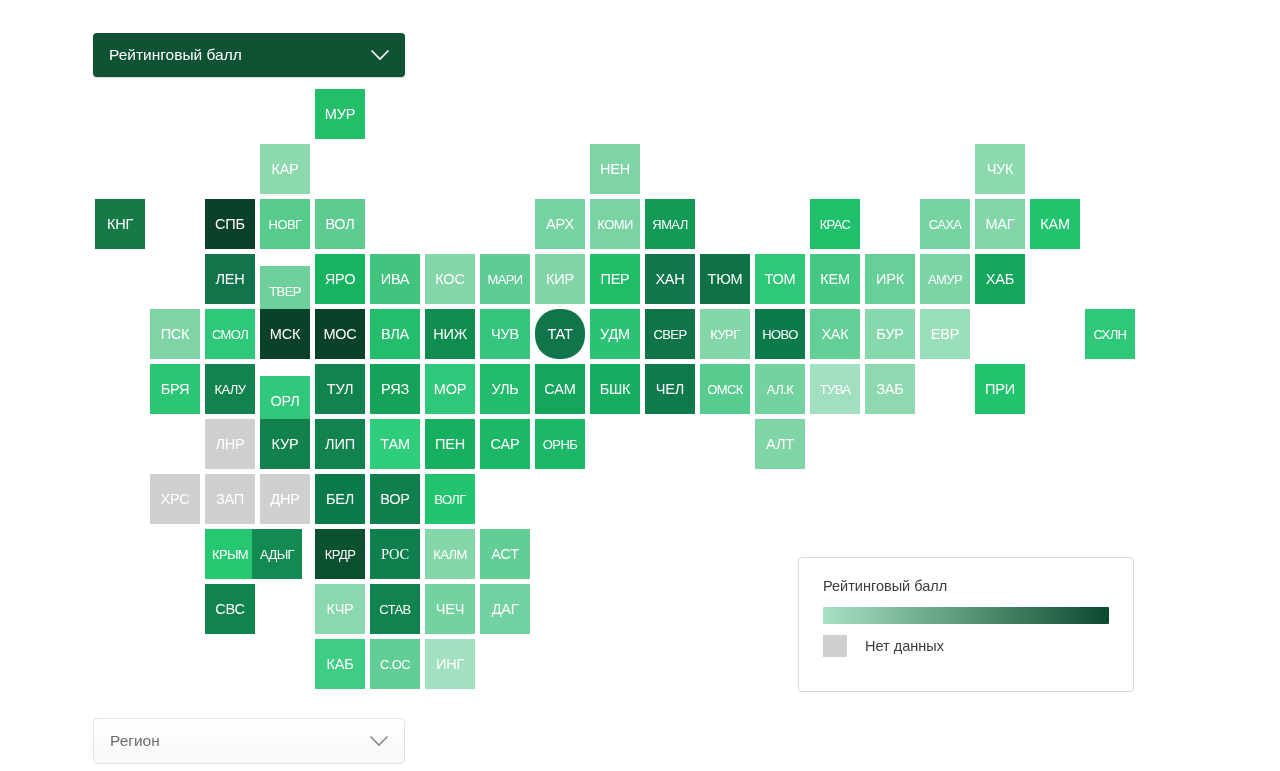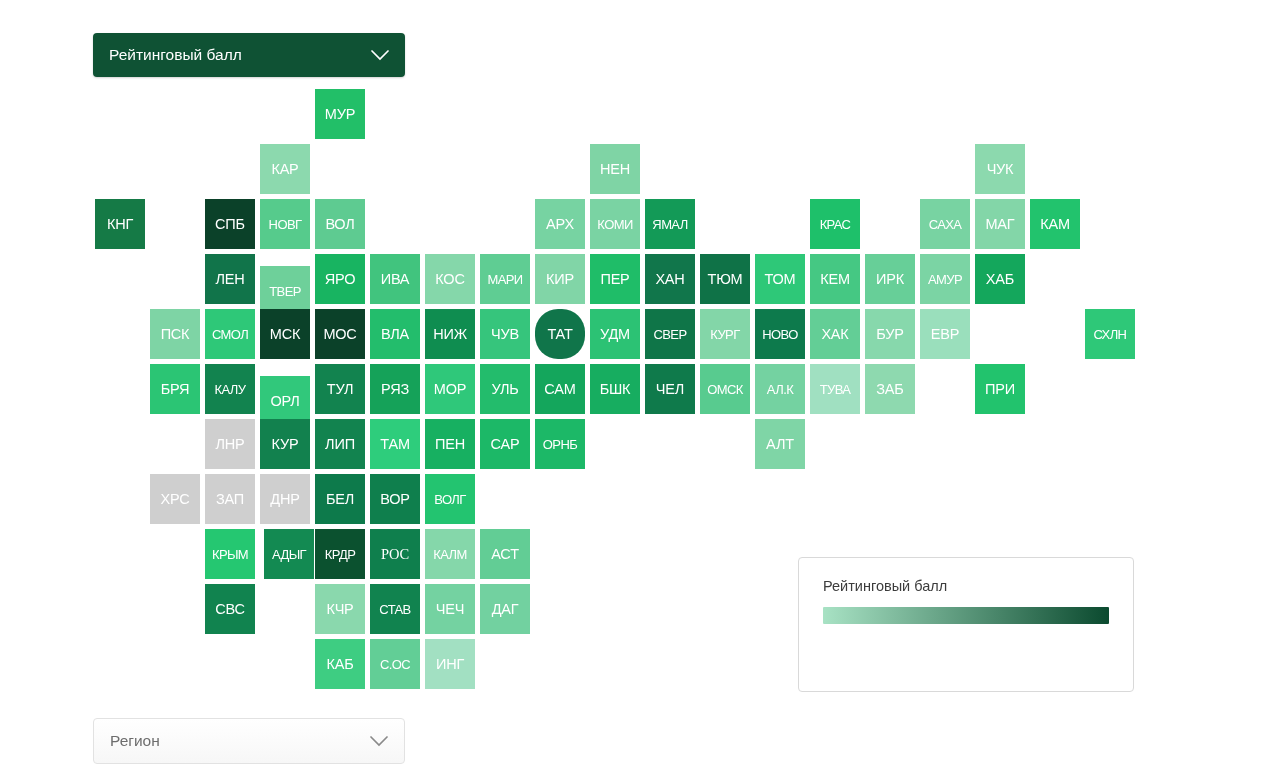--- a/index.html
+++ b/index.html
@@ -372,21 +372,21 @@
     </div>
     <div class="tile" style="left: 370px; top: 474px; width: 50px; height: 50px; background: rgb(15, 127, 77);">
       <span>ВОР</span>
     </div>
     <div class="tile t-small" style="left: 425px; top: 474px; width: 50px; height: 50px; background: rgb(35, 196, 112);">
       <span>ВОЛГ</span>
     </div>
     <div class="tile t-small" style="left: 205px; top: 529px; width: 50px; height: 50px; background: rgb(37, 199, 113);">
       <span>КРЫМ</span>
     </div>
-    <div class="tile t-small" style="left: 264px; top: 529px; width: 50px; height: 50px; background: rgb(19, 138, 82);">
+    <div class="tile t-small" style="left: 252px; top: 529px; width: 50px; height: 50px; background: rgb(19, 138, 82);">
       <span>АДЫГ</span>
     </div>
     <div class="tile t-small" style="left: 315px; top: 529px; width: 50px; height: 50px; background: rgb(11, 81, 47);">
       <span>КРДР</span>
     </div>
     <div class="tile" style="left: 370px; top: 529px; width: 50px; height: 50px; background: rgb(15, 127, 77); font-family: Liberation Serif, serif;">
       <span>РОС</span>
     </div>
     <div class="tile t-small" style="left: 425px; top: 529px; width: 50px; height: 50px; background: rgb(133, 215, 170);">
       <span>КАЛМ</span>
@@ -416,20 +416,24 @@
       <span>С.ОС</span>
     </div>
     <div class="tile" style="left: 425px; top: 639px; width: 50px; height: 50px; background: rgb(162, 224, 194);">
       <span>ИНГ</span>
     </div>
   </div>
 
 <div id="legend">
   <div class="legend-title">Рейтинговый балл</div>
   <div class="legend-ramp" style="background: linear-gradient(to right, rgb(168, 226, 196), rgb(11, 74, 47));"></div>
+  <div class="legend-nodata">
+    <span class="nd-swatch" style="background: rgb(207, 207, 207);"></span>
+    <span class="nd-label">Нет данных</span>
+  </div>
 </div>
 
 <div id="region-select">
   <span class="sel-label">Регион</span>
   <svg class="chev" viewBox="0 0 18 11">
     <path d="M1 1 L9 9 L17 1" fill="none" stroke="#8a8a8a" stroke-width="1.7" stroke-linecap="round"></path>
   </svg>
 </div>
 
 </body></html>

